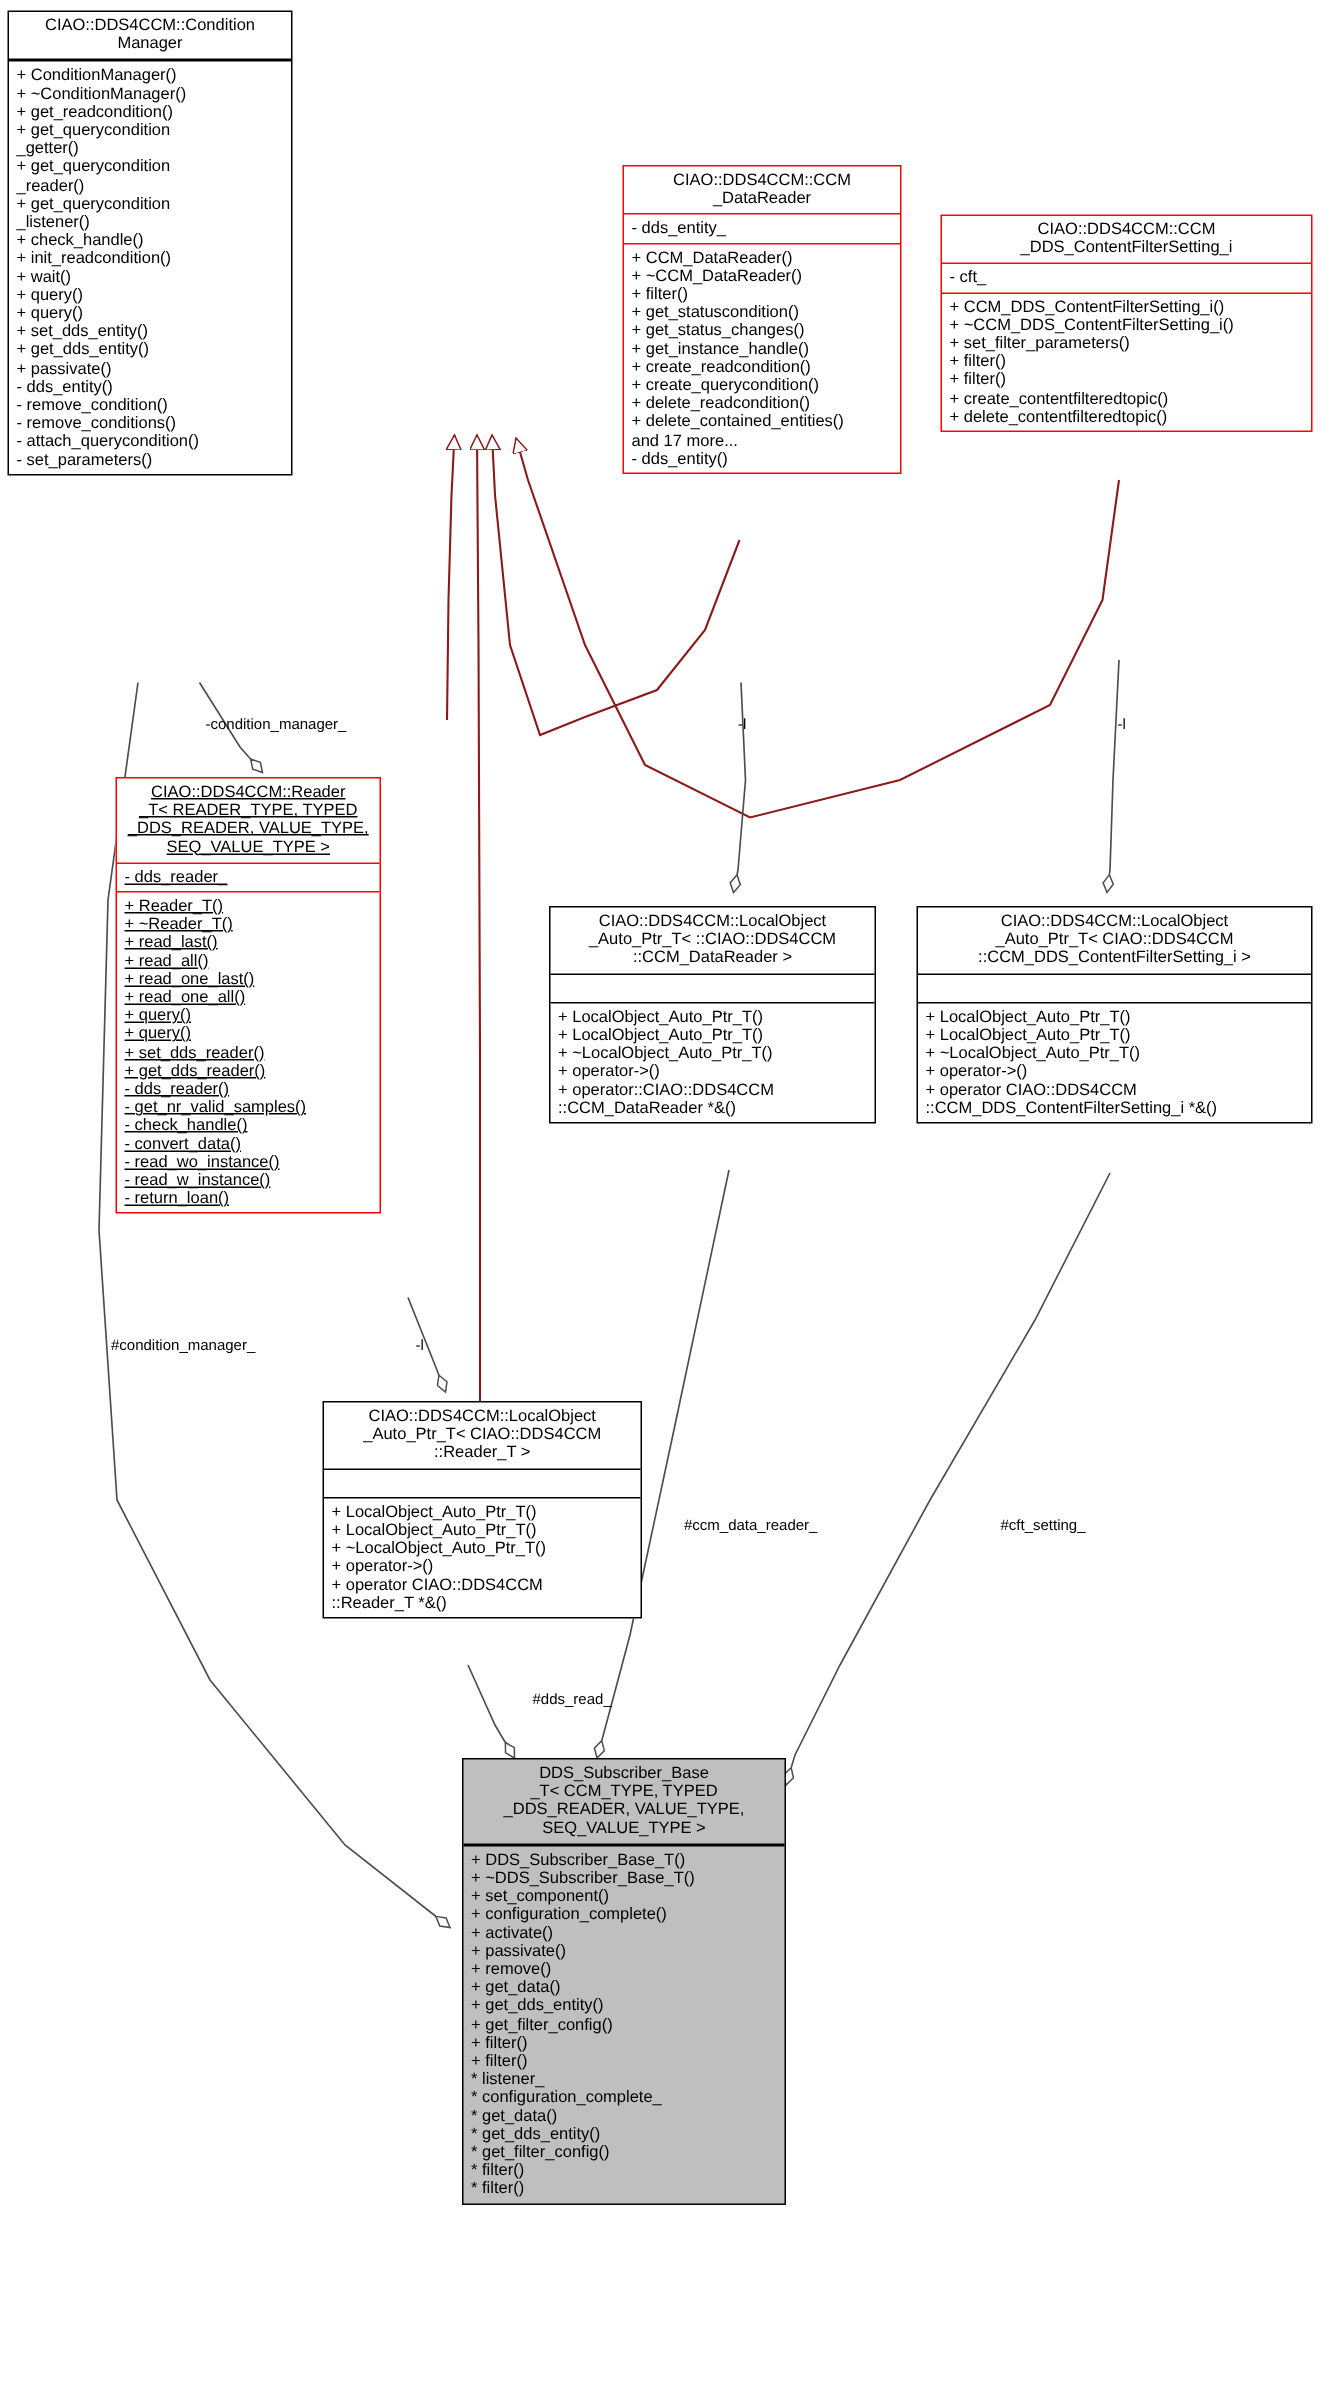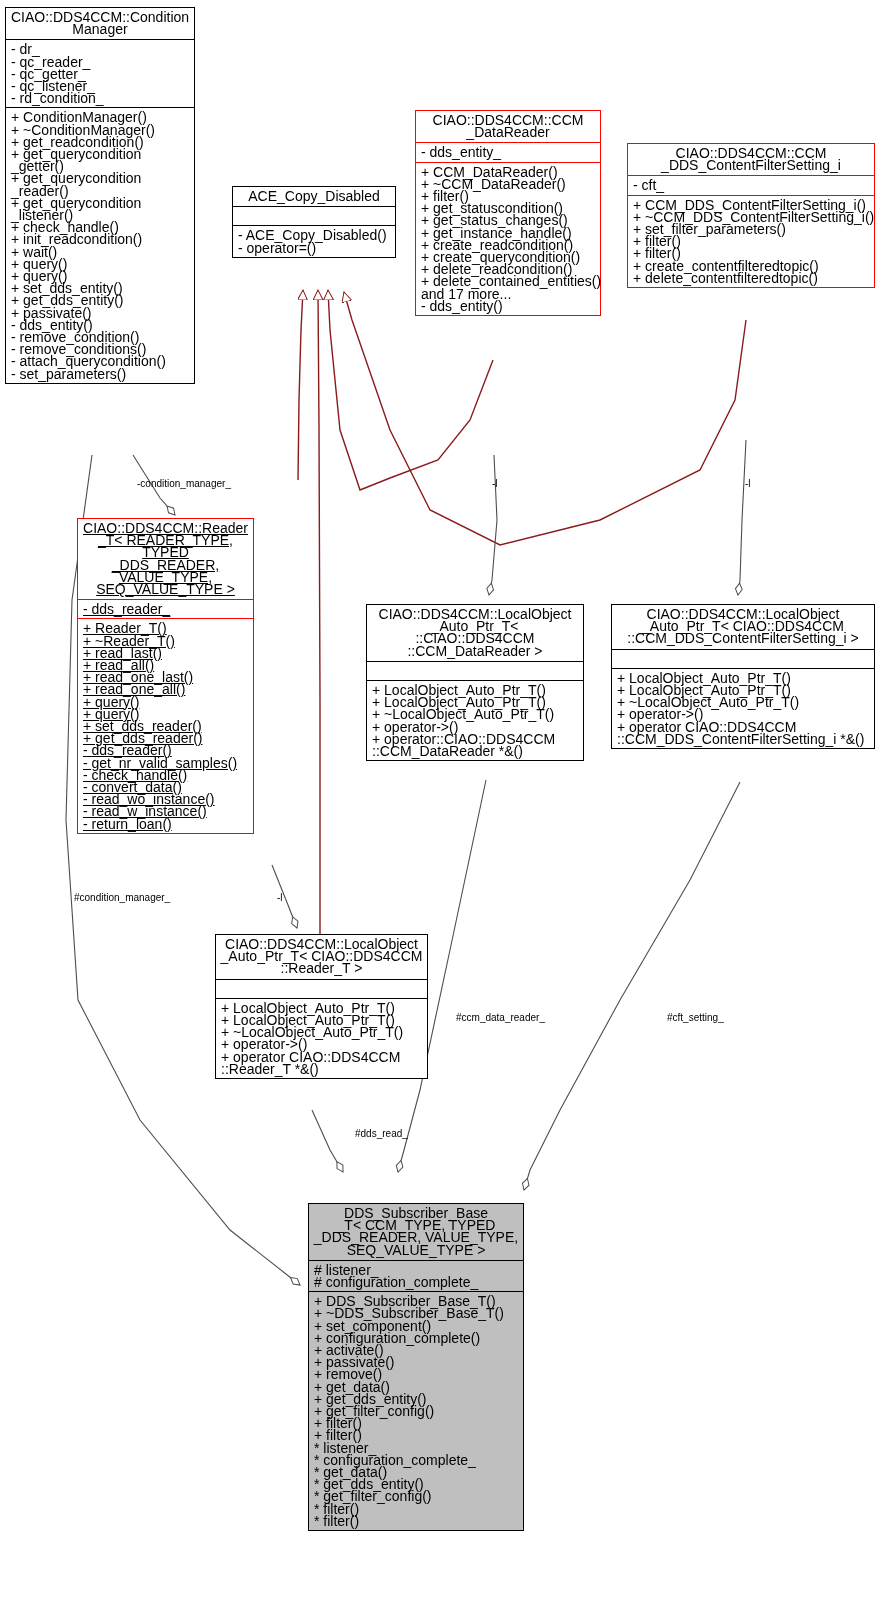--- a/index.html
+++ b/index.html
@@ -23,21 +23,21 @@
     top: 0;
     width: 895px;
     height: 1600px;
     pointer-events: none;
   }
   .node {
     position: absolute;
     box-sizing: border-box;
     background: #ffffff;
     border: 1px solid #000000;
-    font-size: 14px;
+    font-size: 11px;
     line-height: 12.2px;
     color: #000000;
     z-index: 5;
   }
   .node.red {
     border-color: #ff0000;
   }
   .node.grey {
     background: #bfbfbf;
   }
@@ -107,27 +107,20 @@
       <path d="M312,1110 L330,1150 L343,1172" marker-end="url(#diam)"></path>
       <path d="M486,780 L450,950 L420,1090 L404,1150 L398,1172" marker-end="url(#diam)"></path>
       <path d="M740,782 L690,880 L620,1000 L560,1110 L530,1170 L524,1190" marker-end="url(#diam)"></path>
     </g>
   </svg>
 
   <div class="node" style="left:5px; top:7px; width:190px;">
     <div class="title">CIAO::DDS4CCM::Condition
 Manager</div>
     <div class="sep"></div>
-    <div class="attrs">
-      <div class="row">- dr_</div>
-      <div class="row">- qc_reader_</div>
-      <div class="row">- qc_getter_</div>
-      <div class="row">- qc_listener_</div>
-      <div class="row">- rd_condition_</div>
-    </div>
     <div class="sep"></div>
     <div class="ops">
       <div class="row">+ ConditionManager()</div>
       <div class="row">+ ~ConditionManager()</div>
       <div class="row">+ get_readcondition()</div>
       <div class="row">+ get_querycondition</div>
       <div class="row">_getter()</div>
       <div class="row">+ get_querycondition</div>
       <div class="row">_reader()</div>
       <div class="row">+ get_querycondition</div>
@@ -141,30 +134,20 @@
       <div class="row">+ get_dds_entity()</div>
       <div class="row">+ passivate()</div>
       <div class="row">- dds_entity()</div>
       <div class="row">- remove_condition()</div>
       <div class="row">- remove_conditions()</div>
       <div class="row">- attach_querycondition()</div>
       <div class="row">- set_parameters()</div>
     </div>
   </div>
 
-  <div class="node" style="left:232px; top:186px; width:164px;">
-    <div class="title">ACE_Copy_Disabled</div>
-    <div class="sep"></div>
-    <div class="attrs empty">&nbsp;</div>
-    <div class="sep"></div>
-    <div class="ops">
-      <div class="row">- ACE_Copy_Disabled()</div>
-      <div class="row">- operator=()</div>
-    </div>
-  </div>
 
   <div class="node red" style="left:415px; top:110px; width:186px;">
     <div class="title">CIAO::DDS4CCM::CCM
 _DataReader</div>
     <div class="sep"></div>
     <div class="attrs">
       <div class="row">- dds_entity_</div>
     </div>
     <div class="sep"></div>
     <div class="ops">
@@ -277,30 +260,26 @@
     <div class="ops">
       <div class="row">+ LocalObject_Auto_Ptr_T()</div>
       <div class="row">+ LocalObject_Auto_Ptr_T()</div>
       <div class="row">+ ~LocalObject_Auto_Ptr_T()</div>
       <div class="row">+ operator-&gt;()</div>
       <div class="row">+ operator CIAO::DDS4CCM</div>
       <div class="row">::Reader_T *&amp;()</div>
     </div>
   </div>
 
-  <div class="node grey" style="left:308px; top:1172px; width:216px;margin-top:31px;">
+  <div class="node grey" style="left:308px; top:1172px; width:216px;">
     <div class="title">DDS_Subscriber_Base
 _T&lt; CCM_TYPE, TYPED
 _DDS_READER, VALUE_TYPE,
 SEQ_VALUE_TYPE &gt;</div>
     <div class="sep"></div>
-    <div class="attrs">
-      <div class="row"># listener_</div>
-      <div class="row"># configuration_complete_</div>
-    </div>
     <div class="sep"></div>
     <div class="ops">
       <div class="row">+ DDS_Subscriber_Base_T()</div>
       <div class="row">+ ~DDS_Subscriber_Base_T()</div>
       <div class="row">+ set_component()</div>
       <div class="row">+ configuration_complete()</div>
       <div class="row">+ activate()</div>
       <div class="row">+ passivate()</div>
       <div class="row">+ remove()</div>
       <div class="row">+ get_data()</div>

